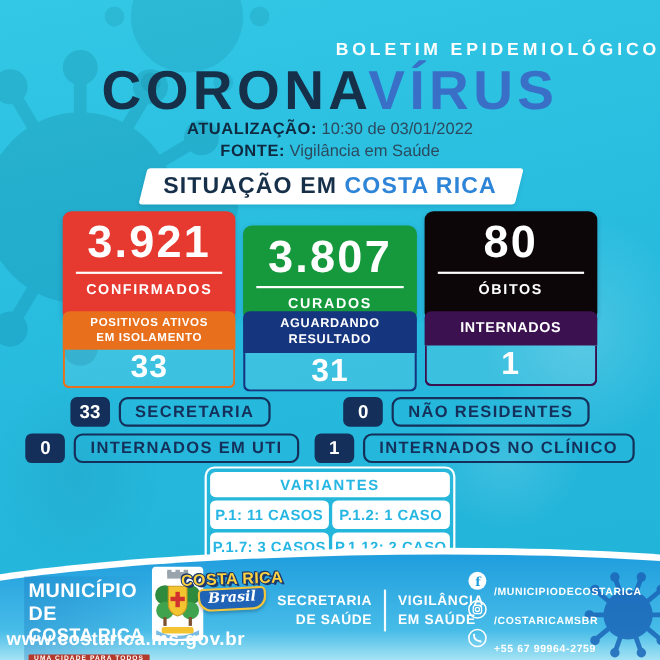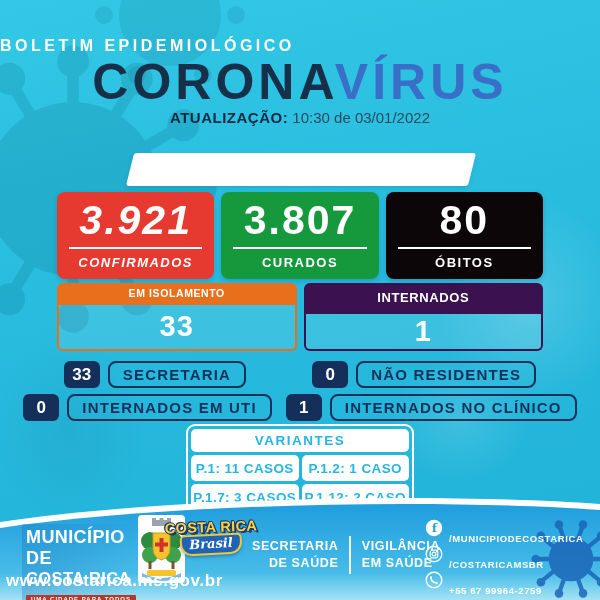--- a/index.html
+++ b/index.html
@@ -12,21 +12,21 @@
   .virus-tl { position:absolute; left:-72px; top:44px; width:290px; height:290px; opacity:.16; }
   .virus-tl2 { position:absolute; left:95px; top:-60px; width:150px; height:150px; opacity:.12; }
   .flare { position:absolute; border-radius:50%; pointer-events:none; }
   .flare1 { right:-60px; top:150px; width:260px; height:300px;
             background:radial-gradient(closest-side, rgba(255,255,255,.16), rgba(255,255,255,0) 72%); }
   .flare2 { right:40px; top:330px; width:200px; height:180px;
             background:radial-gradient(closest-side, rgba(255,255,255,.12), rgba(255,255,255,0) 70%); }
   .flare3 { left:-40px; top:300px; width:220px; height:260px;
             background:radial-gradient(closest-side, rgba(0,60,90,.08), rgba(0,60,90,0) 70%); }
   
-  .kicker { position:absolute; top:37px; left:0; width:100%; text-align:left;
+  .kicker { position:absolute; top:37px; left:0; width:100%; text-align:right;
             color:#fff; font-size:16px; font-weight:800; letter-spacing:3.5px; }
   .title  { position:absolute; top:57px; left:0; width:100%; text-align:center;
             font-size:50px; font-weight:800; letter-spacing:4px; line-height:1; white-space:nowrap; }
   .title .t1 { color:#17304a; }
   .title .t2 { color:#3a6fc8; }
   .meta { position:absolute; left:0; width:100%; text-align:center; font-size:15px; color:#2c4a5e; }
   .meta b { color:#0f2a40; font-weight:800; letter-spacing:.5px; }
   .meta-1 { top:109px; }
   .meta-2 { top:129px; }
   
@@ -37,22 +37,22 @@
                  font-size:21px; font-weight:800; letter-spacing:1px; white-space:nowrap; }
   .banner-text .b1 { color:#17304a; }
   .banner-text .b2 { color:#2e85d8; }
   
   .stats-row { position:absolute; top:192px; left:57px; width:486px; display:flex; gap:7px; }
   .stat { flex:1; border-radius:8px; color:#fff; text-align:center; padding:2px 6px 9px;
           box-shadow:0 2px 5px rgba(0,50,80,.2); }
   .stat .num { font-size:41px; font-weight:800; letter-spacing:2px; line-height:52px; }
   .stat .sep { border-top:2.5px solid #fff; margin:1px 6px 6px; }
   .stat .lbl { font-size:13px; font-weight:800; letter-spacing:1.5px; }
-  .stat-red   { background:#e63a30;font-style:italic; }
-  .stat-green { background:#16993c; }
+  .stat-red   { background:#e63a30; }
+  .stat-green { background:#16993c;margin-top:13px; }
   .stat-black { background:#0d0608; }
   
   .subs-row { position:absolute; top:283px; left:57px; width:486px; display:flex; gap:7px; }
   .sub { flex:1; display:flex; flex-direction:column; height:68px; }
   .sub-h { color:#fff; font-size:10.5px; font-weight:800; letter-spacing:.6px; text-align:center;
            border-radius:6px 6px 0 0; padding:4px 2px; line-height:1.3; }
   .sub-b { flex:1; border:2px solid; border-top:none; border-radius:0 0 6px 6px;
            background:rgba(255,255,255,.10); display:flex; align-items:center; justify-content:center;
            color:#fff; font-size:29px; font-weight:800; letter-spacing:1px; }
   .sub-orange .sub-h { background:#e8701d; } .sub-orange .sub-b { border-color:#e8701d; }
@@ -157,22 +157,30 @@
   <div class="flare flare1"></div>
   <div class="flare flare2"></div>
   <div class="flare flare3"></div>
 
   <div class="kicker">BOLETIM EPIDEMIOLÓGICO</div>
   <div class="title"><span class="t1">CORONA</span><span class="t2">VÍRUS</span></div>
   <div class="meta meta-1">
     <b>ATUALIZAÇÃO:</b>
     <span>10:30 de 03/01/2022</span>
   </div>
+  <div class="meta meta-2">
+    <b>FONTE:</b>
+    <span>Vigilância em Saúde</span>
+  </div>
 
   <div class="banner-box"></div>
+  <div class="banner-text">
+    <span class="b1">SITUAÇÃO EM</span>
+    <span class="b2">COSTA RICA</span>
+  </div>
 
   <div class="stats-row">
     <div class="stat stat-red">
       <div class="num">3.921</div>
       <div class="sep"></div>
       <div class="lbl">CONFIRMADOS</div>
     </div>
     <div class="stat stat-green">
       <div class="num">3.807</div>
       <div class="sep"></div>
@@ -181,23 +189,31 @@
     <div class="stat stat-black">
       <div class="num">80</div>
       <div class="sep"></div>
       <div class="lbl">ÓBITOS</div>
     </div>
   </div>
 
   <div class="subs-row">
     <div class="sub sub-orange">
       <div class="sub-h">
+        <div>POSITIVOS ATIVOS</div>
         <div>EM ISOLAMENTO</div>
       </div>
       <div class="sub-b">33</div>
+    </div>
+    <div class="sub sub-blue">
+      <div class="sub-h">
+        <div>AGUARDANDO</div>
+        <div>RESULTADO</div>
+      </div>
+      <div class="sub-b">31</div>
     </div>
     <div class="sub sub-purple">
       <div class="sub-h">
         <div>INTERNADOS</div>
       </div>
       <div class="sub-b">1</div>
     </div>
   </div>
 
   <div class="bd-row bd-a">

